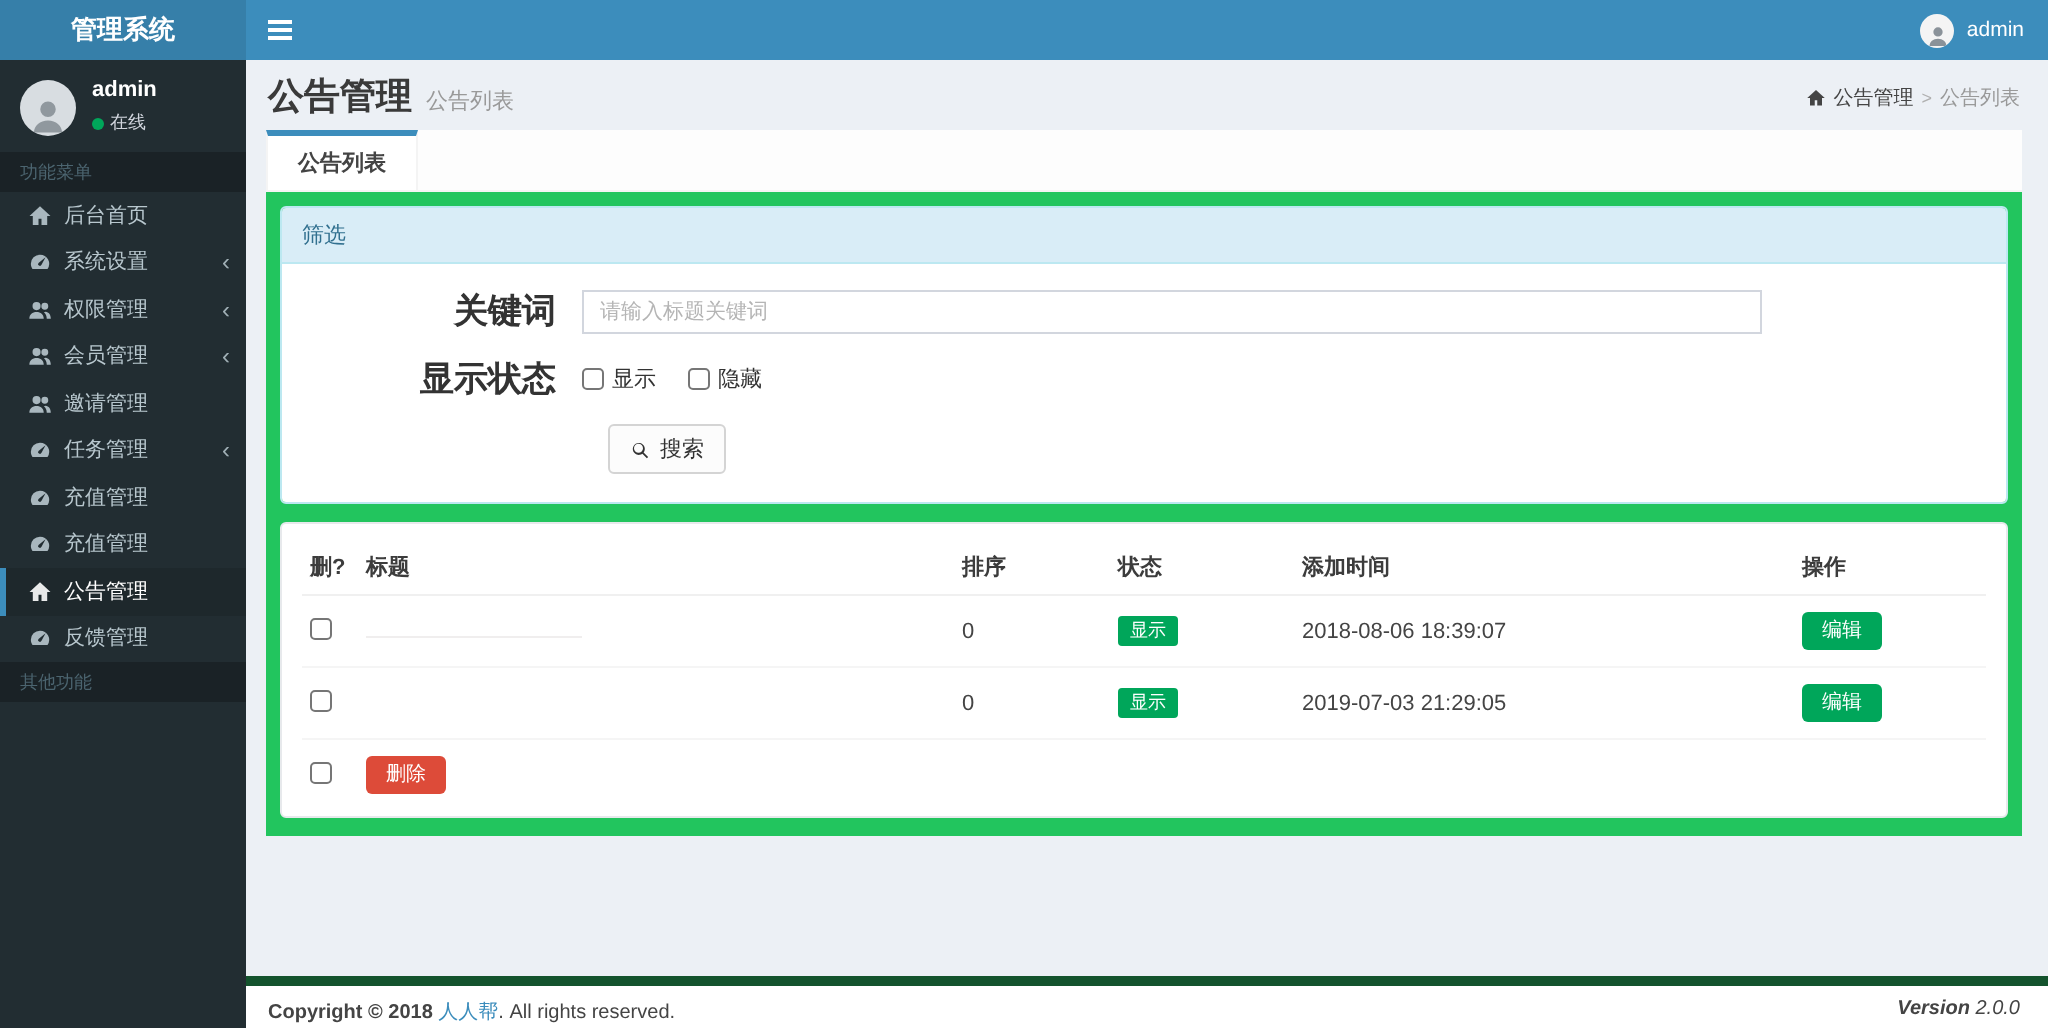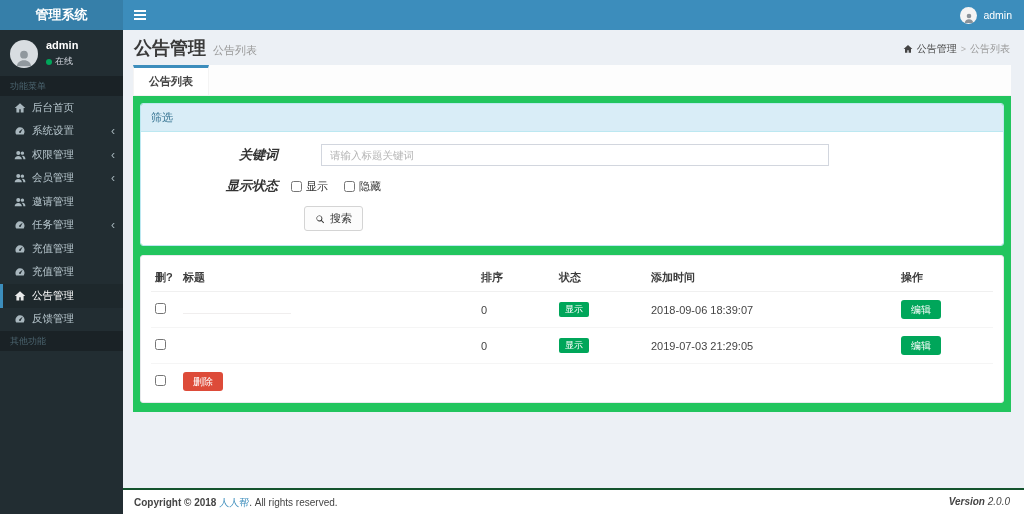--- a/index.html
+++ b/index.html
@@ -76,24 +76,24 @@
 
   
   .panel-filter { border:1px solid #bce8f1; border-radius:3px; overflow:hidden; }
   .panel-filter .panel-heading {
     background:#d9edf7; color:#31708f; font-size:11px; padding:6px 10px;
     border-bottom:1px solid #bce8f1;
   }
   .panel-filter .panel-body { padding:12px 10px 14px; background:#fff; }
   .form-row { display:flex; align-items:center; margin-bottom:11px; }
   .form-row:last-child { margin-bottom:0; }
-  .form-label { width:140px; text-align:right; padding-right:13px; font-size:13px; font-weight:bold; color:#333; flex:0 0 140px;font-style:italic; }
+  .form-label { width:140px; text-align:right; padding-right:13px; font-size:17px; font-weight:bold; color:#333; flex:0 0 140px; }
   .keyword-input {
-    width:508px; height:22px; border:1px solid #d2d6de; padding:0 8px; font-size:10.5px;
-    font-family:"Liberation Sans", sans-serif; color:#444; outline:none;margin-left:30px;
+    width:590px; height:22px; border:1px solid #d2d6de; padding:0 8px; font-size:10.5px;
+    font-family:"Liberation Sans", sans-serif; color:#444; outline:none;
   }
   .keyword-input::placeholder { color:#b5b5b5; }
   .chk-group { display:flex; gap:16px; align-items:center; }
   .chk { display:flex; gap:4px; align-items:center; font-size:11px; color:#333; cursor:pointer; }
   .chk input { width:11px; height:11px; margin:0; cursor:pointer; }
   .btn-search {
     margin-left:153px; display:inline-flex; align-items:center; gap:5px;
     background:#fcfcfc; border:1px solid #d4d4d4; border-radius:3px;
     font-size:11px; color:#333; padding:4px 10px; cursor:pointer;
     font-family:"Liberation Sans", sans-serif;
@@ -115,21 +115,21 @@
   .btn-edit, .btn-delete {
     border:none; color:#fff; font-size:10px; padding:4px 10px; border-radius:3px; cursor:pointer;
     font-family:"Liberation Sans", sans-serif; line-height:11px;
   }
   .btn-edit { background:#00a65a; }
   .btn-delete { background:#dd4b39; }
 
   
   .footer {
     position:absolute; left:123px; right:0; bottom:0; height:26px; background:#fff;
-    border-top:2px solid #14532d; padding:6px 14px 0 11px; font-size:10px; color:#444;
+    border-top:5px solid #14532d; padding:6px 14px 0 11px; font-size:10px; color:#444;
     display:flex; z-index:4;
   }
   .footer b { font-weight:bold; }
   .footer .brand { color:#3c8dbc; cursor:pointer; }
   .footer-right { margin-left:auto;font-style:italic; }
 </style>
 </head>
 <body>
 
 <aside class="sidebar">
@@ -347,21 +347,21 @@
             <th>添加时间</th>
             <th>操作</th>
           </tr>
         </thead>
         <tbody id="table-rows">
   <tr>
     <td><input type="checkbox" class="row-chk" style=""></td>
     <td class="cell-title"><span class="title-mask"></span></td>
     <td class="cell-sort">0</td>
     <td><span class="badge-status">显示</span></td>
-    <td class="cell-time">2018-09-06 18:39:07</td>
+    <td class="cell-time">2018-08-06 18:39:07</td>
     <td><button class="btn-edit">编辑</button></td>
   </tr>
 
   <tr>
     <td><input type="checkbox" class="row-chk" style=""></td>
     <td class="cell-title"></td>
     <td class="cell-sort">0</td>
     <td><span class="badge-status">显示</span></td>
     <td class="cell-time">2019-07-03 21:29:05</td>
     <td><button class="btn-edit">编辑</button></td>

